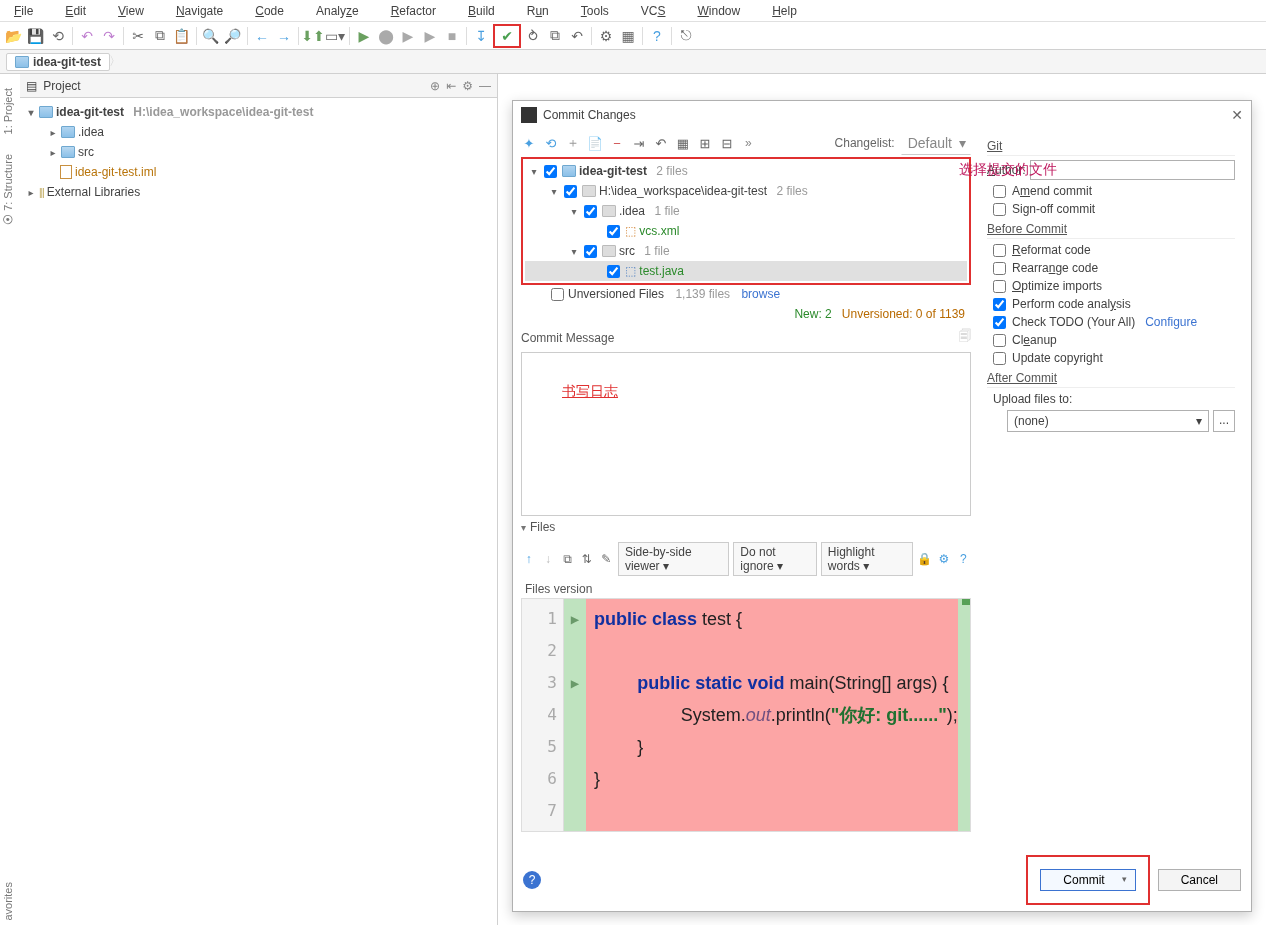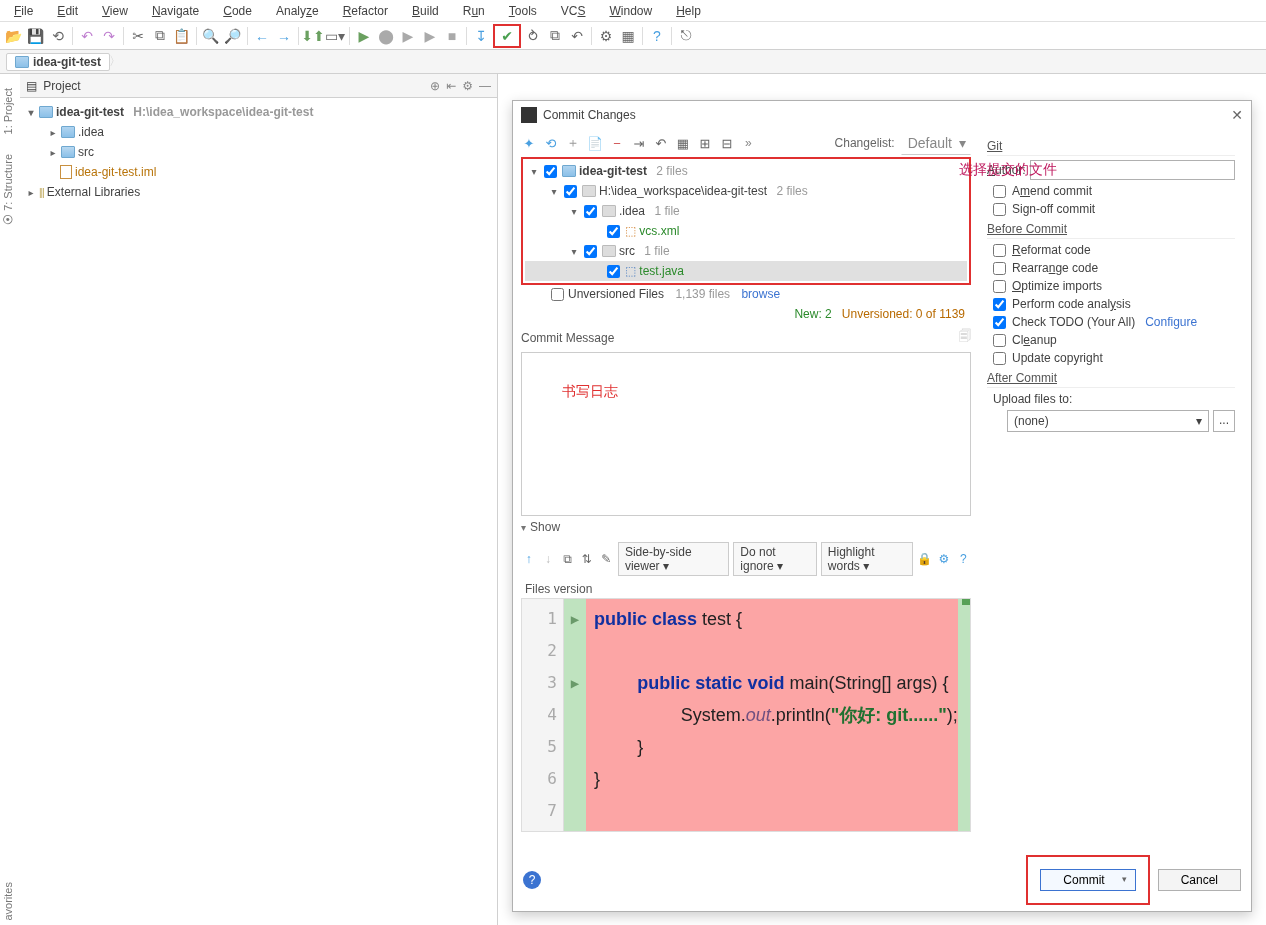--- a/index.html
+++ b/index.html
@@ -1,19 +1,19 @@
 <!DOCTYPE html>
 <html><head>
 <meta charset="utf-8">
 <style>
 * { box-sizing: border-box; margin: 0; padding: 0; font-family: "Segoe UI", Arial, sans-serif; }
 body { width: 1266px; height: 925px; background: #fff; font-size: 12px; color: #424242; overflow: hidden; position: relative; }
 
 
-.menubar { display: flex; gap: 8px; padding: 2px 6px; background: #fff; border-bottom: 1px solid #e0e0e0; height: 22px; align-items: center; }
+.menubar { display: flex; gap: 16px; padding: 2px 6px; background: #fff; border-bottom: 1px solid #e0e0e0; height: 22px; align-items: center; }
 .menubar span { padding: 2px 8px; cursor: default; }
 .menubar span u { text-decoration: underline; }
 
 
 .toolbar { display: flex; gap: 2px; padding: 3px 4px; background: #fff; border-bottom: 1px solid #d0d0d0; height: 28px; align-items: center; }
 .tb-icon { width: 20px; height: 20px; display: flex; align-items: center; justify-content: center; color: #666; font-size: 14px; }
 .tb-sep { width: 1px; height: 18px; background: #ddd; margin: 0 2px; }
 .tb-highlight { border: 2px solid #e03030; padding: 0 2px; display: flex; align-items: center; }
 
 
@@ -68,21 +68,21 @@
 .unv-row { display: flex; align-items: center; gap: 4px; padding: 2px 0 4px 30px; }
 .unv-row a { color: #3b73d1; text-decoration: none; }
 
 .stats { text-align: right; padding: 2px 6px; font-size: 12px; }
 .stats .new { color: #2b8a2b; }
 .stats .unv { color: #b86a00; }
 
 
 .sect { display: flex; align-items: center; gap: 4px; padding: 4px 0; color: #555; }
 .sect .arrow { font-size: 10px; color: #777; }
-.commit-msg { border: 1px solid #ccc; height: 164px; padding: 30px 40px; color: #e03030; font-size: 14px; }
+.commit-msg { border: 1px solid #ccc; height: 164px; padding: 30px 40px; color: #e03030; font-size: 14px; text-decoration: underline; }
 
 
 .diff-toolbar { display: flex; align-items: center; gap: 4px; padding: 4px 0; }
 .diff-toolbar .dd { border: 1px solid #ccc; padding: 2px 6px; font-size: 12px; background: #f8f8f8; }
 .diff-toolbar .ic { width: 18px; color: #666; text-align: center; }
 .your-version { padding: 2px 4px; font-size: 12px; color: #555; }
 
 .code-box { display: flex; border: 1px solid #ddd; height: 234px; overflow: hidden; }
 .gutter { width: 42px; background: #f4f4f4; border-right: 1px solid #ddd; text-align: right; padding: 4px 6px 0 0; font-family: Consolas, monospace; font-size: 16px; color: #aaa; line-height: 32px; }
 .gut2 { width: 22px; background: #bfe3bf; text-align: center; padding: 4px 0 0; font-family: Consolas, monospace; font-size: 14px; color: #6a9a6a; line-height: 32px; }
@@ -314,21 +314,21 @@
       <div class="sect">
         <span style="flex:1">Commit Message</span>
         <span style="color:#bbb">🗐</span>
       </div>
       <div class="commit-msg">
         <span>书写日志</span>
       </div>
 
       <div class="sect">
         <span class="arrow">▾</span>
-        <span>Show</span>
+        <span>Files</span>
       </div>
       <div class="diff-toolbar">
         <span class="ic" style="color:#4aa0e0">↑</span>
         <span class="ic" style="color:#bbb">↓</span>
         <span class="ic">⧉</span>
         <span class="ic">⇅</span>
         <span class="ic">✎</span>
         <div class="dd"><span>Side-by-side viewer</span> ▾</div>
         <div class="dd"><span>Do not ignore</span> ▾</div>
         <div class="dd"><span>Highlight words</span> ▾</div>

